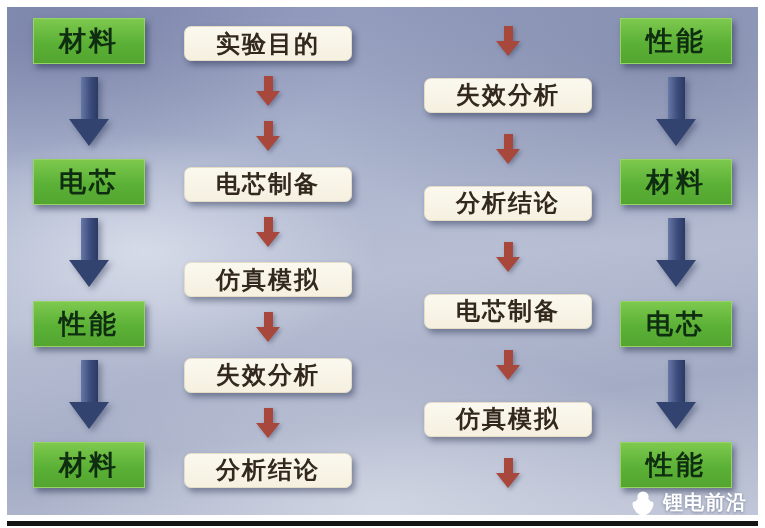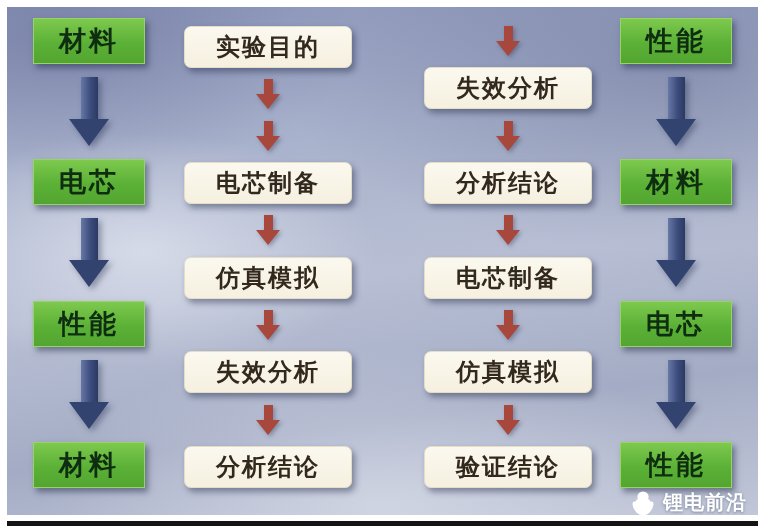--- a/index.html
+++ b/index.html
@@ -50,21 +50,21 @@
     background:linear-gradient(180deg, #7dc94e 0%, #5bb136 55%, #53a530 100%);
     border:1px solid #96d468;
     box-shadow:3px 4px 6px rgba(30,40,70,0.50);
     color:#0f2d10;
     font-weight:bold; font-size:27px; letter-spacing:3px;
     display:flex; align-items:center; justify-content:center;
     font-family:"Liberation Serif","DejaVu Serif",serif;
     white-space:nowrap;
   }
   .cream-box {
-    width:168px; height:42px;
+    width:168px; height:35px;
     background:linear-gradient(180deg, #fbf8ef 0%, #f5f0df 100%);
     border:1px solid #e4ddc8;
     border-radius:7px;
     box-shadow:3px 4px 6px rgba(30,40,70,0.45);
     color:#32281c;
     font-weight:bold; font-size:24px; letter-spacing:2px;
     display:flex; align-items:center; justify-content:center;
     font-family:"Liberation Serif","DejaVu Serif",serif;
     white-space:nowrap;
   }
@@ -182,21 +182,20 @@
     <div class="cream-box">电芯制备</div>
     <div class="arrow-red">
         <span class="stem"></span>
         <span class="head"></span>
       </div>
     <div class="cream-box">仿真模拟</div>
     <div class="arrow-red">
         <span class="stem"></span>
         <span class="head"></span>
       </div>
-    <div class="cream-box">验证结论</div>
   </div>
 
   <div class="col col-right-outer">
     <div class="green-box">性能</div>
     <div class="arrow-blue">
         <span class="stem"></span>
         <span class="head"></span>
       </div>
     <div class="green-box">材料</div>
     <div class="arrow-blue">

